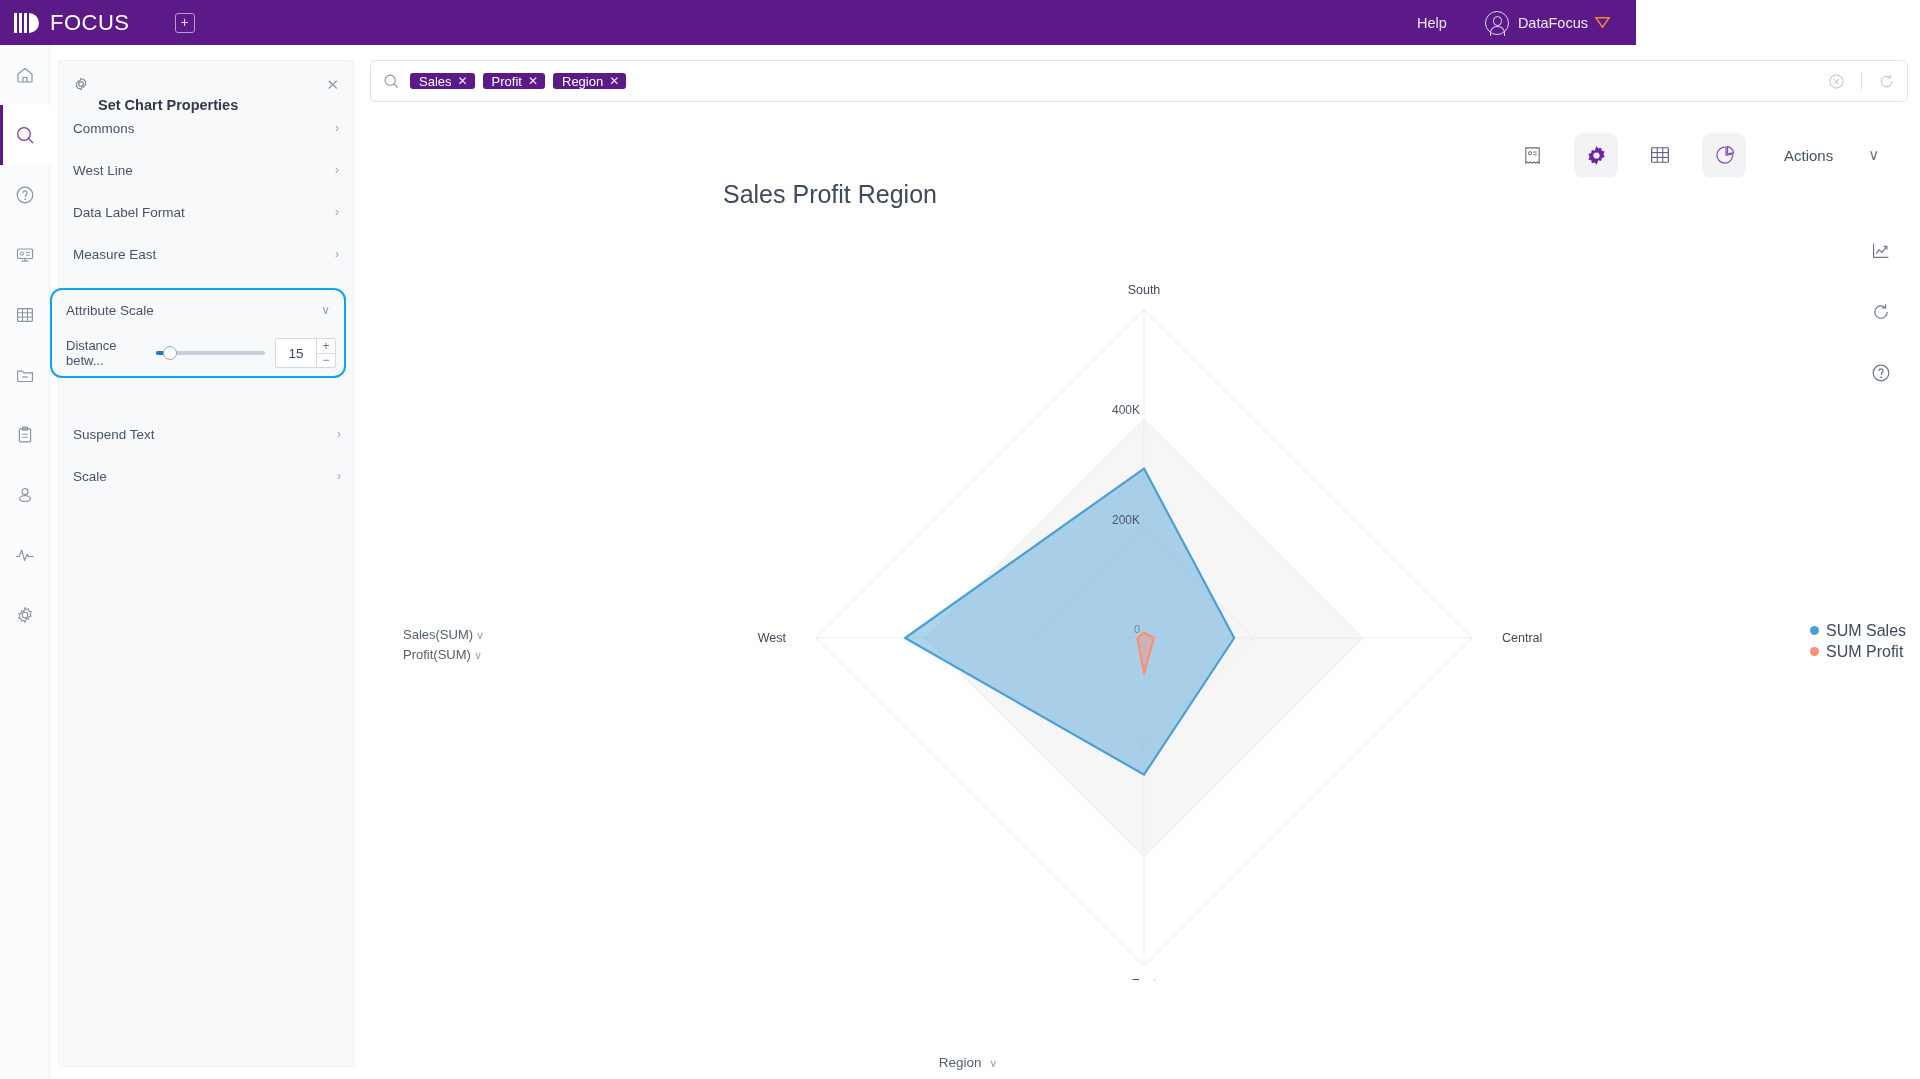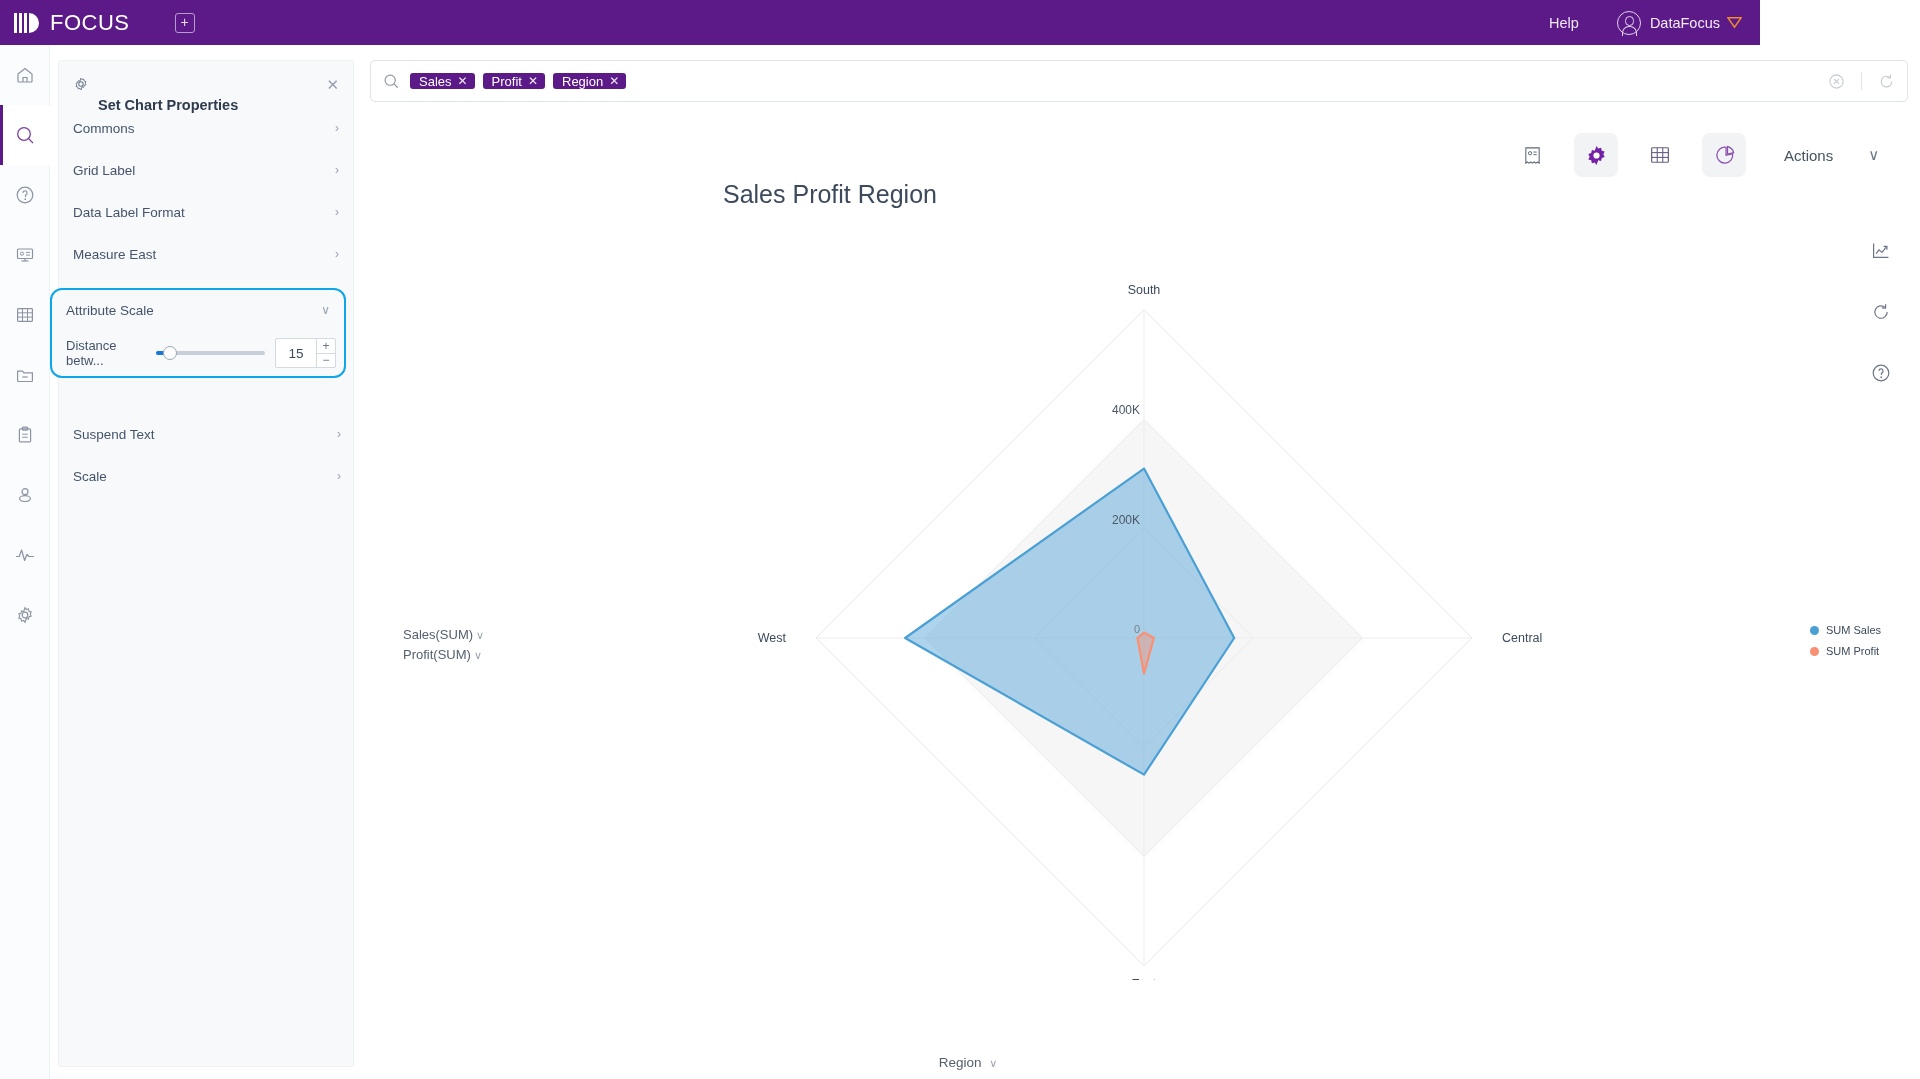--- a/index.html
+++ b/index.html
@@ -6,39 +6,39 @@
   html,body { width:1920px; height:1079px; overflow:hidden; }
   body {
     font-family: "Liberation Sans", sans-serif;
     background:#ffffff;
     color:#3d4a5c;
     -webkit-font-smoothing: antialiased;
   }
 
   
   .topbar{
-    position:absolute; left:0; top:0; width:1760px; height:45px;
+    position:absolute; left:0; top:0; width:1636px; height:45px;
     background:#5b1a87; display:flex; align-items:center;
   }
   .logo-wrap{ display:flex; align-items:center; margin-left:14px; }
   .logo-mark{ width:30px; height:26px; position:relative; }
   .logo-mark .b1,.logo-mark .b2,.logo-mark .b3{
     position:absolute; top:3px; width:2.5px; height:20px; background:#fff;
   }
   .logo-mark .b1{left:0;} .logo-mark .b2{left:5px;} .logo-mark .b3{left:10px;}
   .logo-mark .half{
     position:absolute; left:15px; top:3px; width:10px; height:20px;
     background:#fff; border-radius:0 10px 10px 0;
   }
   .logo-text{ color:#fff; font-size:22px; letter-spacing:.5px; margin-left:6px; font-weight:400;}
   .plus-tab{
     width:20px; height:20px; border:1px solid #b79ccb; border-radius:3px;
     margin-left:45px; color:#e7d9f2; font-size:14px; line-height:17px; text-align:center;
   }
-  .top-right{ margin-left:auto; display:flex; align-items:center; padding-right:18px; }
+  .top-right{ margin-left:auto; display:flex; align-items:center; padding-right:26px; }
   .help-link{ color:#efe6f6; font-size:14.5px; margin-right:38px; }
   .user-wrap{ display:flex; align-items:center; }
   .user-avatar{
     width:24px; height:24px; border-radius:50%; border:1.4px solid #e2d3ee; position:relative;
   }
   .user-avatar::before{
     content:""; position:absolute; left:7px; top:4.5px; width:7.5px; height:7.5px;
     border:1.3px solid #e2d3ee; border-radius:50%;
   }
   .user-avatar::after{
@@ -151,21 +151,21 @@
   .axis-label{ font-size:12.5px; fill:#3d4a5c; font-family:"Liberation Sans", sans-serif;}
   .tick-label{ font-size:12px; fill:#4a5666; font-family:"Liberation Sans", sans-serif;}
   .tick-zero{ font-size:11px; fill:#7a828d; font-family:"Liberation Sans", sans-serif;}
 
   .measure-sel{
     position:absolute; left:378px; top:625px; font-size:13px; color:#55606e; line-height:20px;margin-left:25px;
   }
   .measure-sel .chev{ color:#9aa3b2; font-size:11px; margin-left:3px; }
 
   .legend{
-    position:absolute; left:1810px; top:620px; font-size:11px; color:#3d4a5c; line-height:21px;
+    position:absolute; left:1810px; top:620px; font-size:16px; color:#3d4a5c; line-height:21px;
   }
   .legend-row{ display:flex; align-items:center; }
   .legend-dot{ width:9px; height:9px; border-radius:50%; margin-right:7px; }
 
   .region-sel{
     position:absolute; left:0; top:1055px; width:1920px; text-align:center;
     font-size:13.5px; color:#55606e;padding-left:16px;
   }
   .region-sel .chev{ color:#9aa3b2; font-size:11px; margin-left:4px; }
 
@@ -282,21 +282,21 @@
     </svg>
     <div class="panel-title">Set Chart Properties</div>
     <div class="panel-close">✕</div>
   </div>
 
   <div class="prop-row">
     <span>Commons</span>
     <span class="chev">›</span>
   </div>
   <div class="prop-row">
-    <span>Grid Label</span>
+    <span>West Line</span>
     <span class="chev">›</span>
   </div>
   <div class="prop-row">
     <span>Data Label Format</span>
     <span class="chev">›</span>
   </div>
   <div class="prop-row">
     <span>Measure East</span>
     <span class="chev">›</span>
   </div>

